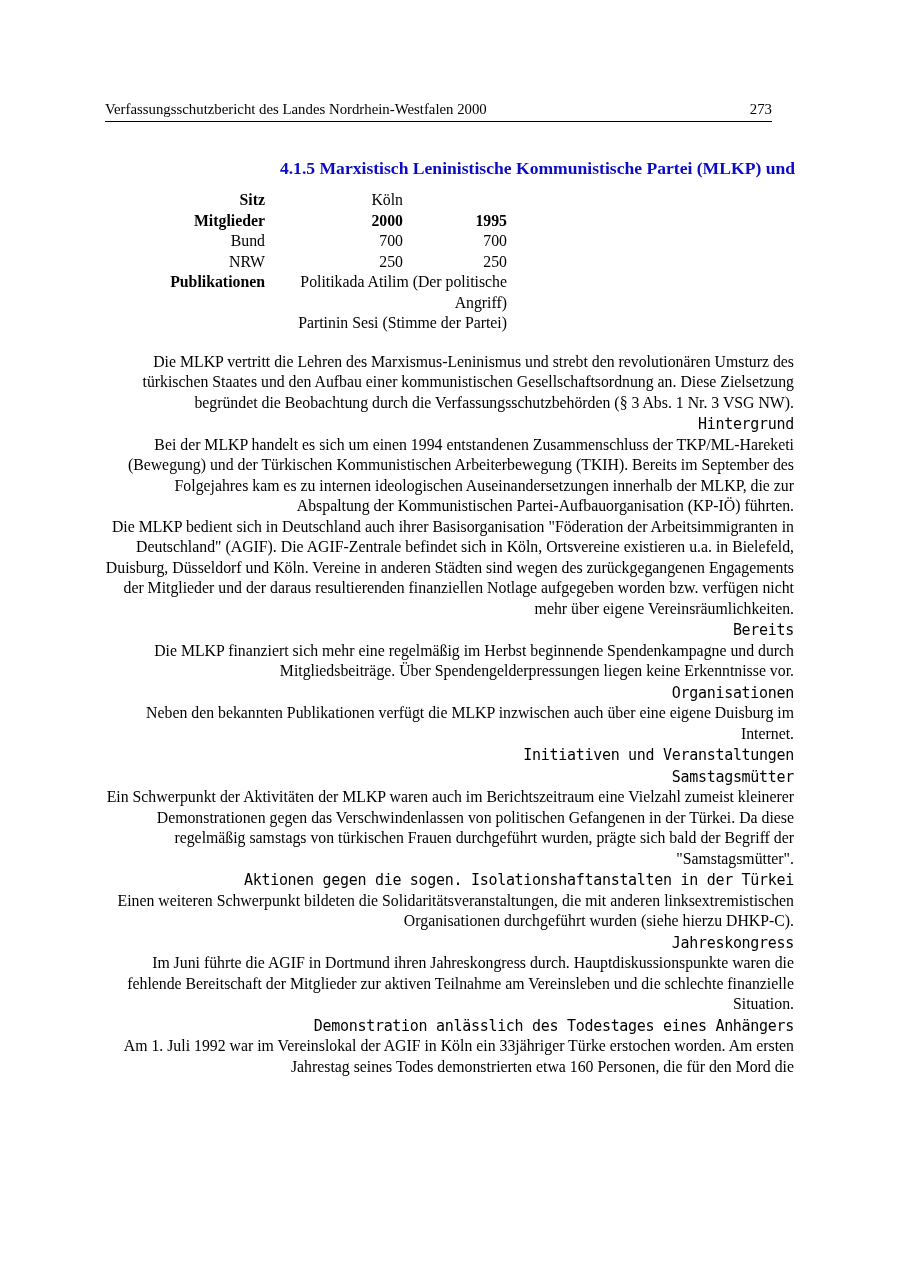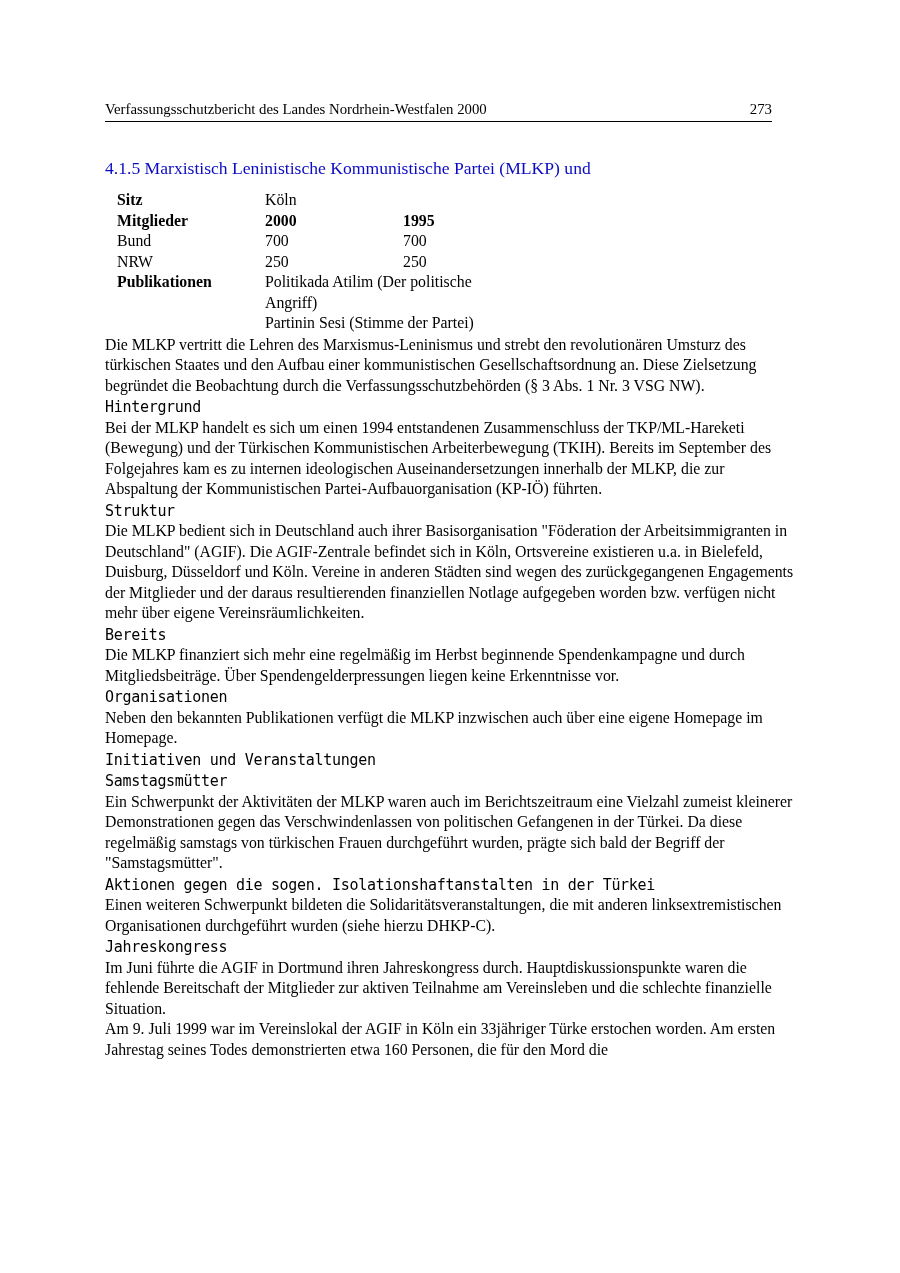--- a/index.html
+++ b/index.html
@@ -1,15 +1,15 @@
 <!DOCTYPE html>
 <html style="--title-color: #0b0bc4;"><head>
 <meta charset="utf-8">
 <style>
-  * { box-sizing: border-box; }
+  * { box-sizing: border-box; text-align: right; }
   html, body { margin: 0; padding: 0; }
   body {
     width: 900px;
     height: 1273px;
     background: #ffffff;
     color: #000000;
     font-family: "Liberation Serif", serif;
     overflow: hidden;
   }
   .page {
@@ -23,40 +23,40 @@
     justify-content: space-between;
     align-items: flex-end;
     border-bottom: 1.5px solid #000;
     padding-bottom: 3px;
     font-size: 14.8px;
     line-height: 18px;
   }
   .doc-title {
     width: 690px;
     margin: 33px 0 9px 0;
-    font-weight: normal;
+    font-weight: bold;
     font-size: 17.6px;
     line-height: 26px;
     color: var(--title-color, #0000cd);
   }
   table.infobox {
     border-collapse: collapse;
     margin: 0;
   }
   .infobox td {
     padding: 0;
     vertical-align: top;
     font-size: 15.8px;
     line-height: 20.5px;
   }
   .infobox td:nth-child(1) { width: 160px; padding-left: 12px; }
   .infobox td:nth-child(2) { width: 138px; }
   .infobox .bold { font-weight: bold; font-family: Liberation Serif, serif; }
   .infobox .cell-inner { width: 242px; }
-  .body-text { width: 689px; margin-top: 1px; }
+  .body-text { width: 689px; margin-top: 18px; }
   .body-text p.body-paragraph {
     margin: 0;
     font-size: 15.8px;
     line-height: 20.5px;
   }
   .body-text h3.mono-heading {
     margin: 1px 0 0 0;
     font-family: "DejaVu Sans Mono", monospace;
     font-weight: normal;
     font-size: 15px;
@@ -112,29 +112,29 @@
             <div class="cell-inner">Partinin Sesi (Stimme der Partei)</div>
           </td>
         </tr>
       </tbody>
   </table>
 
   <div class="body-text">
       <p class="body-paragraph">Die MLKP vertritt die Lehren des Marxismus-Leninismus und strebt den revolutionären Umsturz des türkischen Staates und den Aufbau einer kommunistischen Gesellschaftsordnung an. Diese Zielsetzung begründet die Beobachtung durch die Verfassungsschutzbehörden (§ 3 Abs. 1 Nr. 3 VSG NW).</p>
       <h3 class="mono-heading">Hintergrund</h3>
       <p class="body-paragraph">Bei der MLKP handelt es sich um einen 1994 entstandenen Zusammenschluss der TKP/ML-Hareketi (Bewegung) und der Türkischen Kommunistischen Arbeiterbewegung (TKIH). Bereits im September des Folgejahres kam es zu internen ideologischen Auseinandersetzungen innerhalb der MLKP, die zur Abspaltung der Kommunistischen Partei-Aufbauorganisation (KP-IÖ) führten.</p>
-      <h3 class="mono-heading">Struktur</h3>
       <p class="body-paragraph">Die MLKP bedient sich in Deutschland auch ihrer Basisorganisation "Föderation der Arbeitsimmigranten in Deutschland" (AGIF). Die AGIF-Zentrale befindet sich in Köln, Ortsvereine existieren u.a. in Bielefeld, Duisburg, Düsseldorf und Köln. Vereine in anderen Städten sind wegen des zurückgegangenen Engagements der Mitglieder und der daraus resultierenden finanziellen Notlage aufgegeben worden bzw. verfügen nicht mehr über eigene Vereinsräumlichkeiten.</p>
       <h3 class="mono-heading">Bereits</h3>
       <p class="body-paragraph">Die MLKP finanziert sich mehr eine regelmäßig im Herbst beginnende Spendenkampagne und durch Mitgliedsbeiträge. Über Spendengelderpressungen liegen keine Erkenntnisse vor.</p>
       <h3 class="mono-heading">Organisationen</h3>
-      <p class="body-paragraph">Neben den bekannten Publikationen verfügt die MLKP inzwischen auch über eine eigene Homepage im Homepage.</p>
+      <p class="body-paragraph">Neben den bekannten Publikationen verfügt die MLKP inzwischen auch über eine eigene Duisburg im Internet.</p>
       <h3 class="mono-heading">Initiativen und Veranstaltungen</h3>
       <h3 class="mono-heading">Samstagsmütter</h3>
       <p class="body-paragraph">Ein Schwerpunkt der Aktivitäten der MLKP waren auch im Berichtszeitraum eine Vielzahl zumeist kleinerer Demonstrationen gegen das Verschwindenlassen von politischen Gefangenen in der Türkei. Da diese regelmäßig samstags von türkischen Frauen durchgeführt wurden, prägte sich bald der Begriff der "Samstagsmütter".</p>
       <h3 class="mono-heading">Aktionen gegen die sogen. Isolationshaftanstalten in der Türkei</h3>
       <p class="body-paragraph">Einen weiteren Schwerpunkt bildeten die Solidaritätsveranstaltungen, die mit anderen linksextremistischen Organisationen durchgeführt wurden (siehe hierzu DHKP-C).</p>
       <h3 class="mono-heading">Jahreskongress</h3>
       <p class="body-paragraph">Im Juni führte die AGIF in Dortmund ihren Jahreskongress durch. Hauptdiskussionspunkte waren die fehlende Bereitschaft der Mitglieder zur aktiven Teilnahme am Vereinsleben und die schlechte finanzielle Situation.</p>
-      <p class="body-paragraph">Am 9. Juli 1999 war im Vereinslokal der AGIF in Köln ein 33jähriger Türke erstochen worden. Am ersten Jahrestag seines Todes demonstrierten etwa 160 Personen, die für den Mord die</p>
+      <h3 class="mono-heading">Demonstration anlässlich des Todestages eines Anhängers</h3>
+      <p class="body-paragraph">Am 1. Juli 1992 war im Vereinslokal der AGIF in Köln ein 33jähriger Türke erstochen worden. Am ersten Jahrestag seines Todes demonstrierten etwa 160 Personen, die für den Mord die</p>
     </div>
 
 </div>
 
 </body></html>

